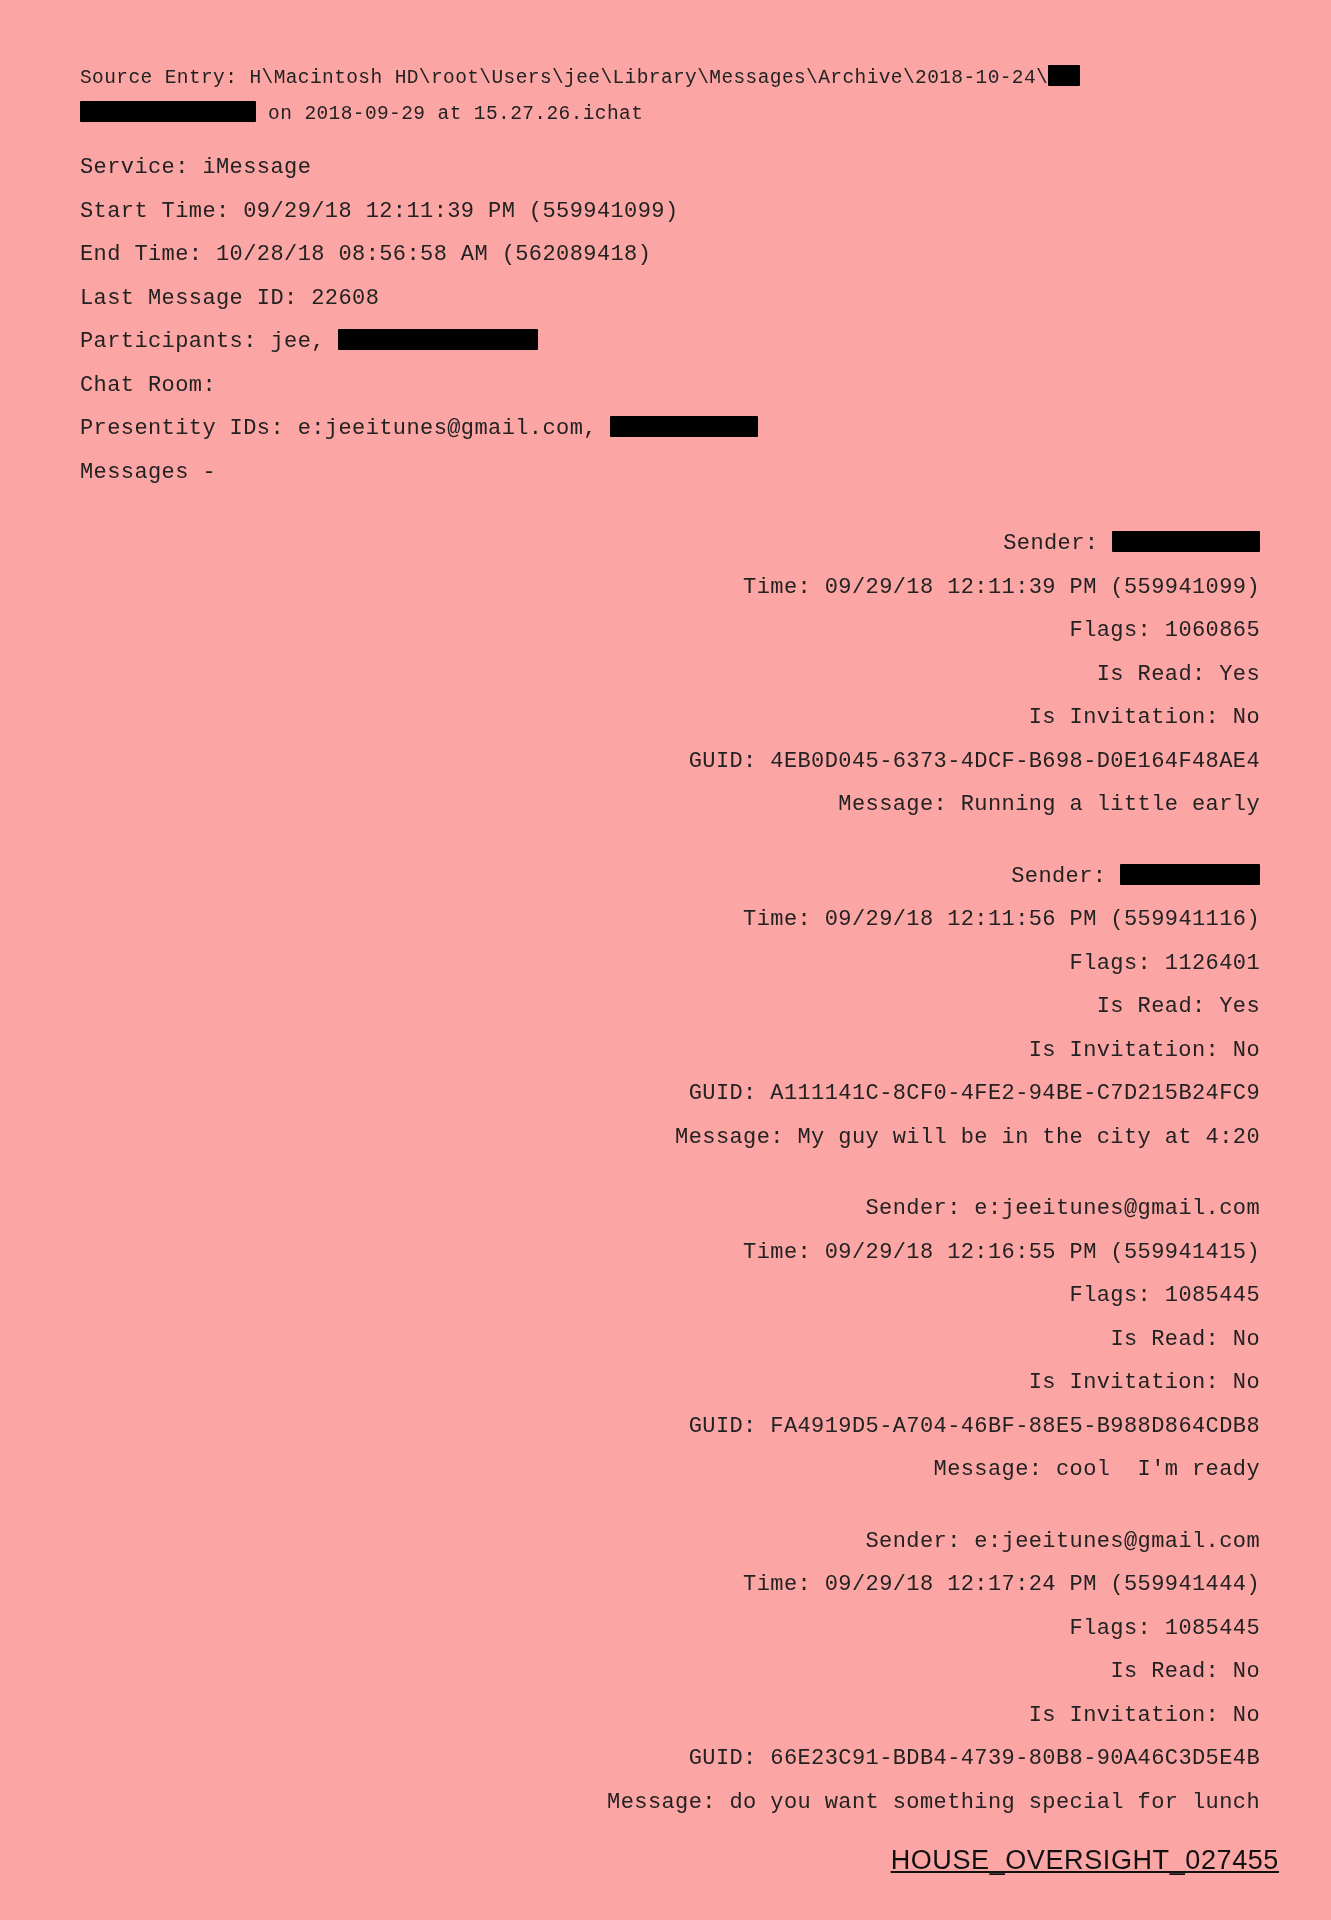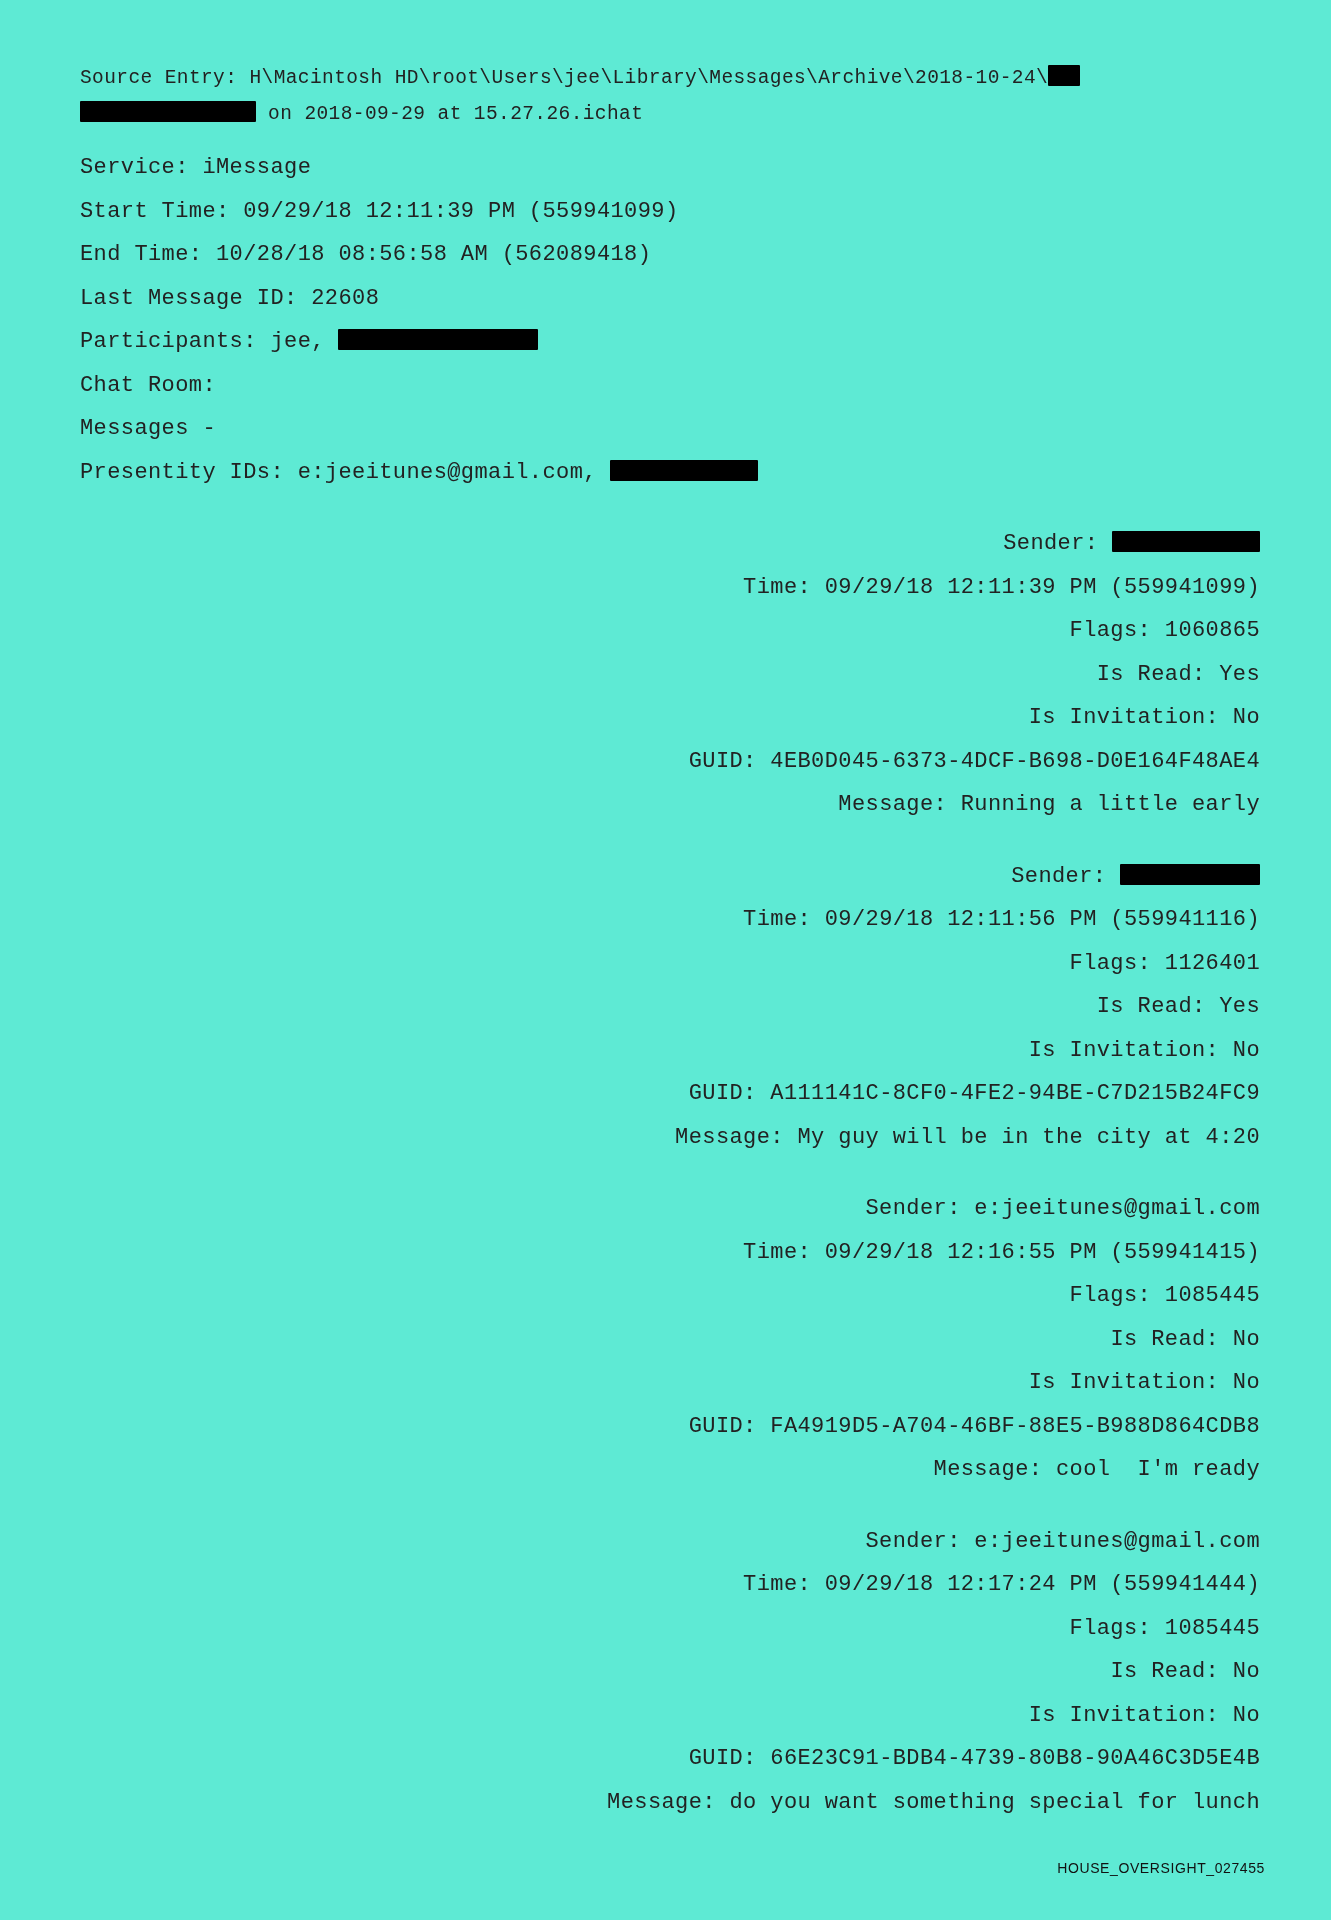--- a/index.html
+++ b/index.html
@@ -12,21 +12,21 @@
     height: 1920px;
     position: relative;
     font-family: "Liberation Mono", "DejaVu Sans Mono", monospace;
     color: #1a1a1a;
   }
   .page {
     position: absolute;
     left: 0; top: 0;
     width: 1331px;
     height: 1920px;
-    background: #5eead4;
+    background: #fca5a5;
     overflow: hidden;
   }
   .content {
     position: absolute;
     left: 80px;
     top: 60px;
     width: 1180px;
   }
   .line {
     font-size: 22px;
@@ -52,47 +52,48 @@
   }
   .header-block {
     margin-bottom: 6px;
   }
   .msg-block {
     margin-top: 28px;
     text-align: right;
   }
   .footer {
     position: absolute;
-    right: 66px;
+    right: 52px;
     bottom: 44px;
     font-family: "Liberation Sans", sans-serif;
-    font-size: 14px;
+    font-size: 27px;
     letter-spacing: 0.6px;
     color: #111;
+    text-decoration: underline;
   }
 </style>
 </head>
 <body>
 
 <div class="page">
   <div class="content">
 
     <div class="header-block">
       <span class="wrapline"><span>Source Entry: </span><span>H\Macintosh HD\root\Users\jee\Library\Messages\Archive\2018-10-24\</span><span class="redact" style="width:32px"></span></span>
       <span class="wrapline"><span class="redact" style="width:176px"></span><span> on 2018-09-29 at 15.27.26.ichat</span></span>
     </div>
 
     <div class="line" style="margin-top:14px">Service: iMessage</div>
     <div class="line">Start Time: 09/29/18 12:11:39 PM (559941099)</div>
     <div class="line">End Time: 10/28/18 08:56:58 AM (562089418)</div>
     <div class="line">Last Message ID: 22608</div>
     <div class="line"><span>Participants: jee, </span><span class="redact" style="width:200px"></span></div>
     <div class="line">Chat Room:</div>
+    <div class="line"><span>Presentity IDs: e:jeeitunes@gmail.com, </span><span class="redact" style="width:148px"></span></div>
     <div class="line">Messages -</div>
-    <div class="line"><span>Presentity IDs: e:jeeitunes@gmail.com, </span><span class="redact" style="width:148px"></span></div>
 
     <div class="msg-block">
       <div class="line"><span>Sender: </span><span class="redact" style="width:148px"></span></div>
       <div class="line">Time: 09/29/18 12:11:39 PM (559941099)</div>
       <div class="line">Flags: 1060865</div>
       <div class="line">Is Read: Yes</div>
       <div class="line">Is Invitation: No</div>
       <div class="line">GUID: 4EB0D045-6373-4DCF-B698-D0E164F48AE4</div>
       <div class="line">Message: Running a little early</div>
     </div>

